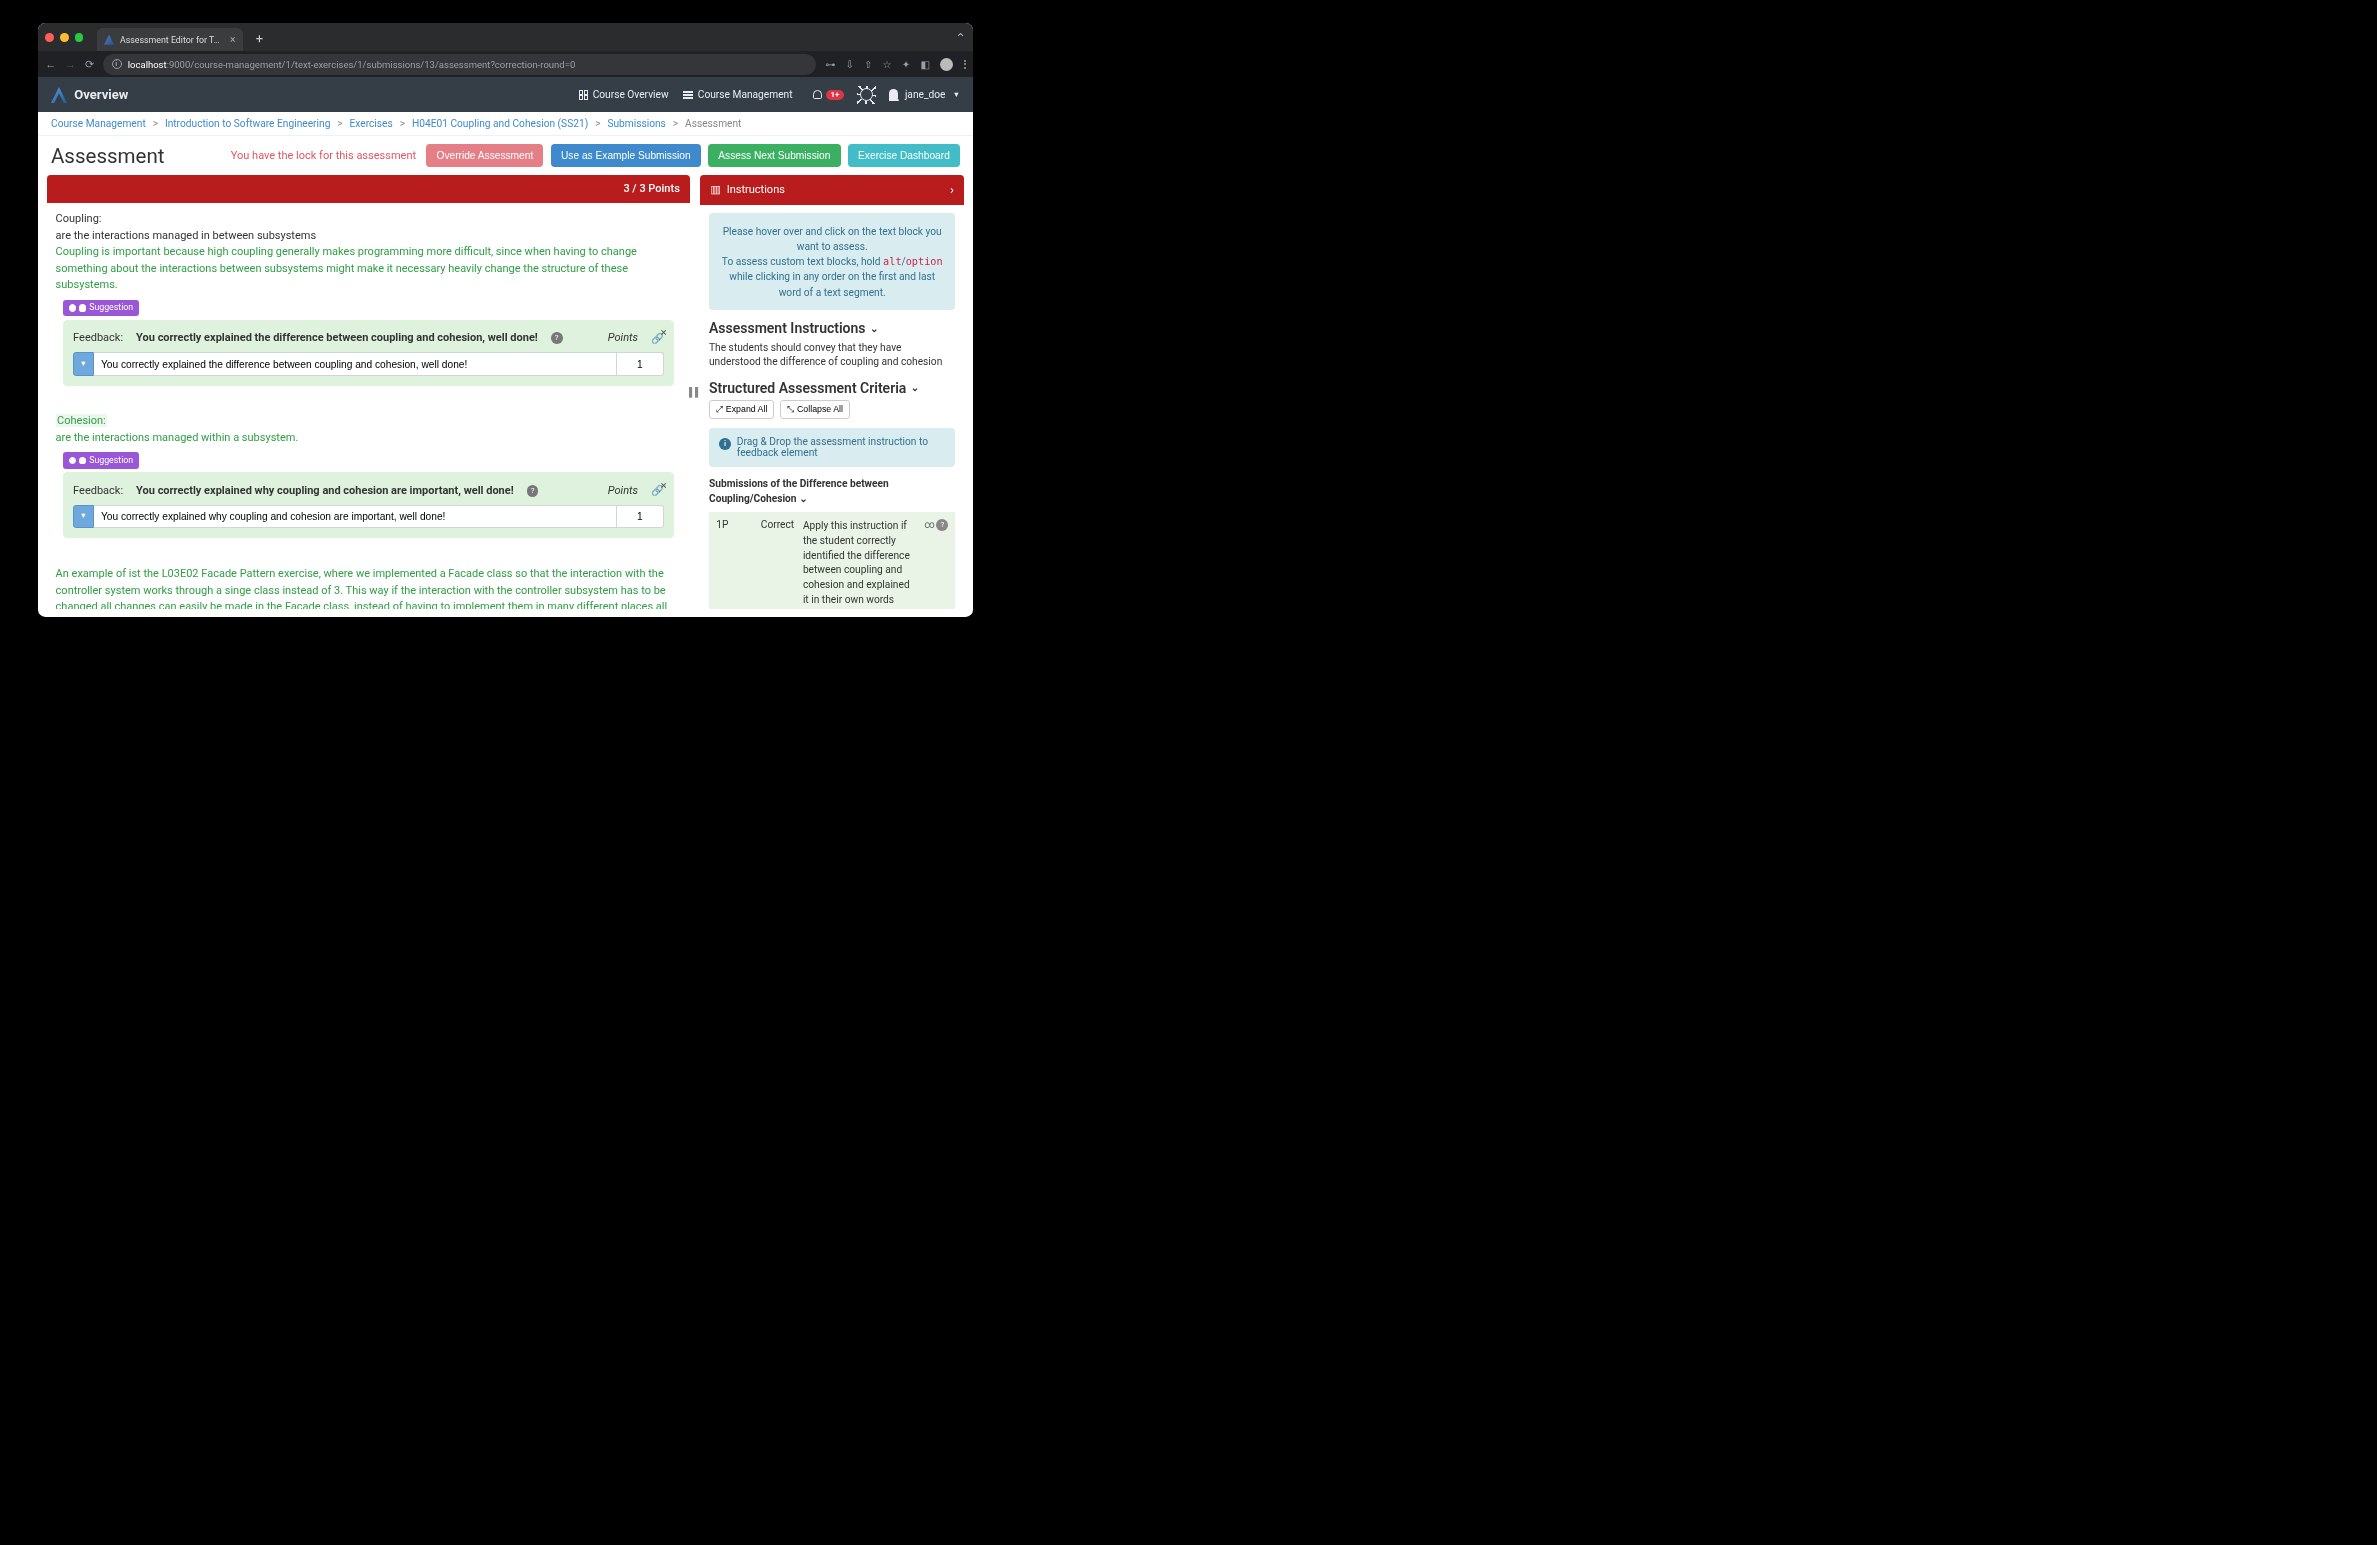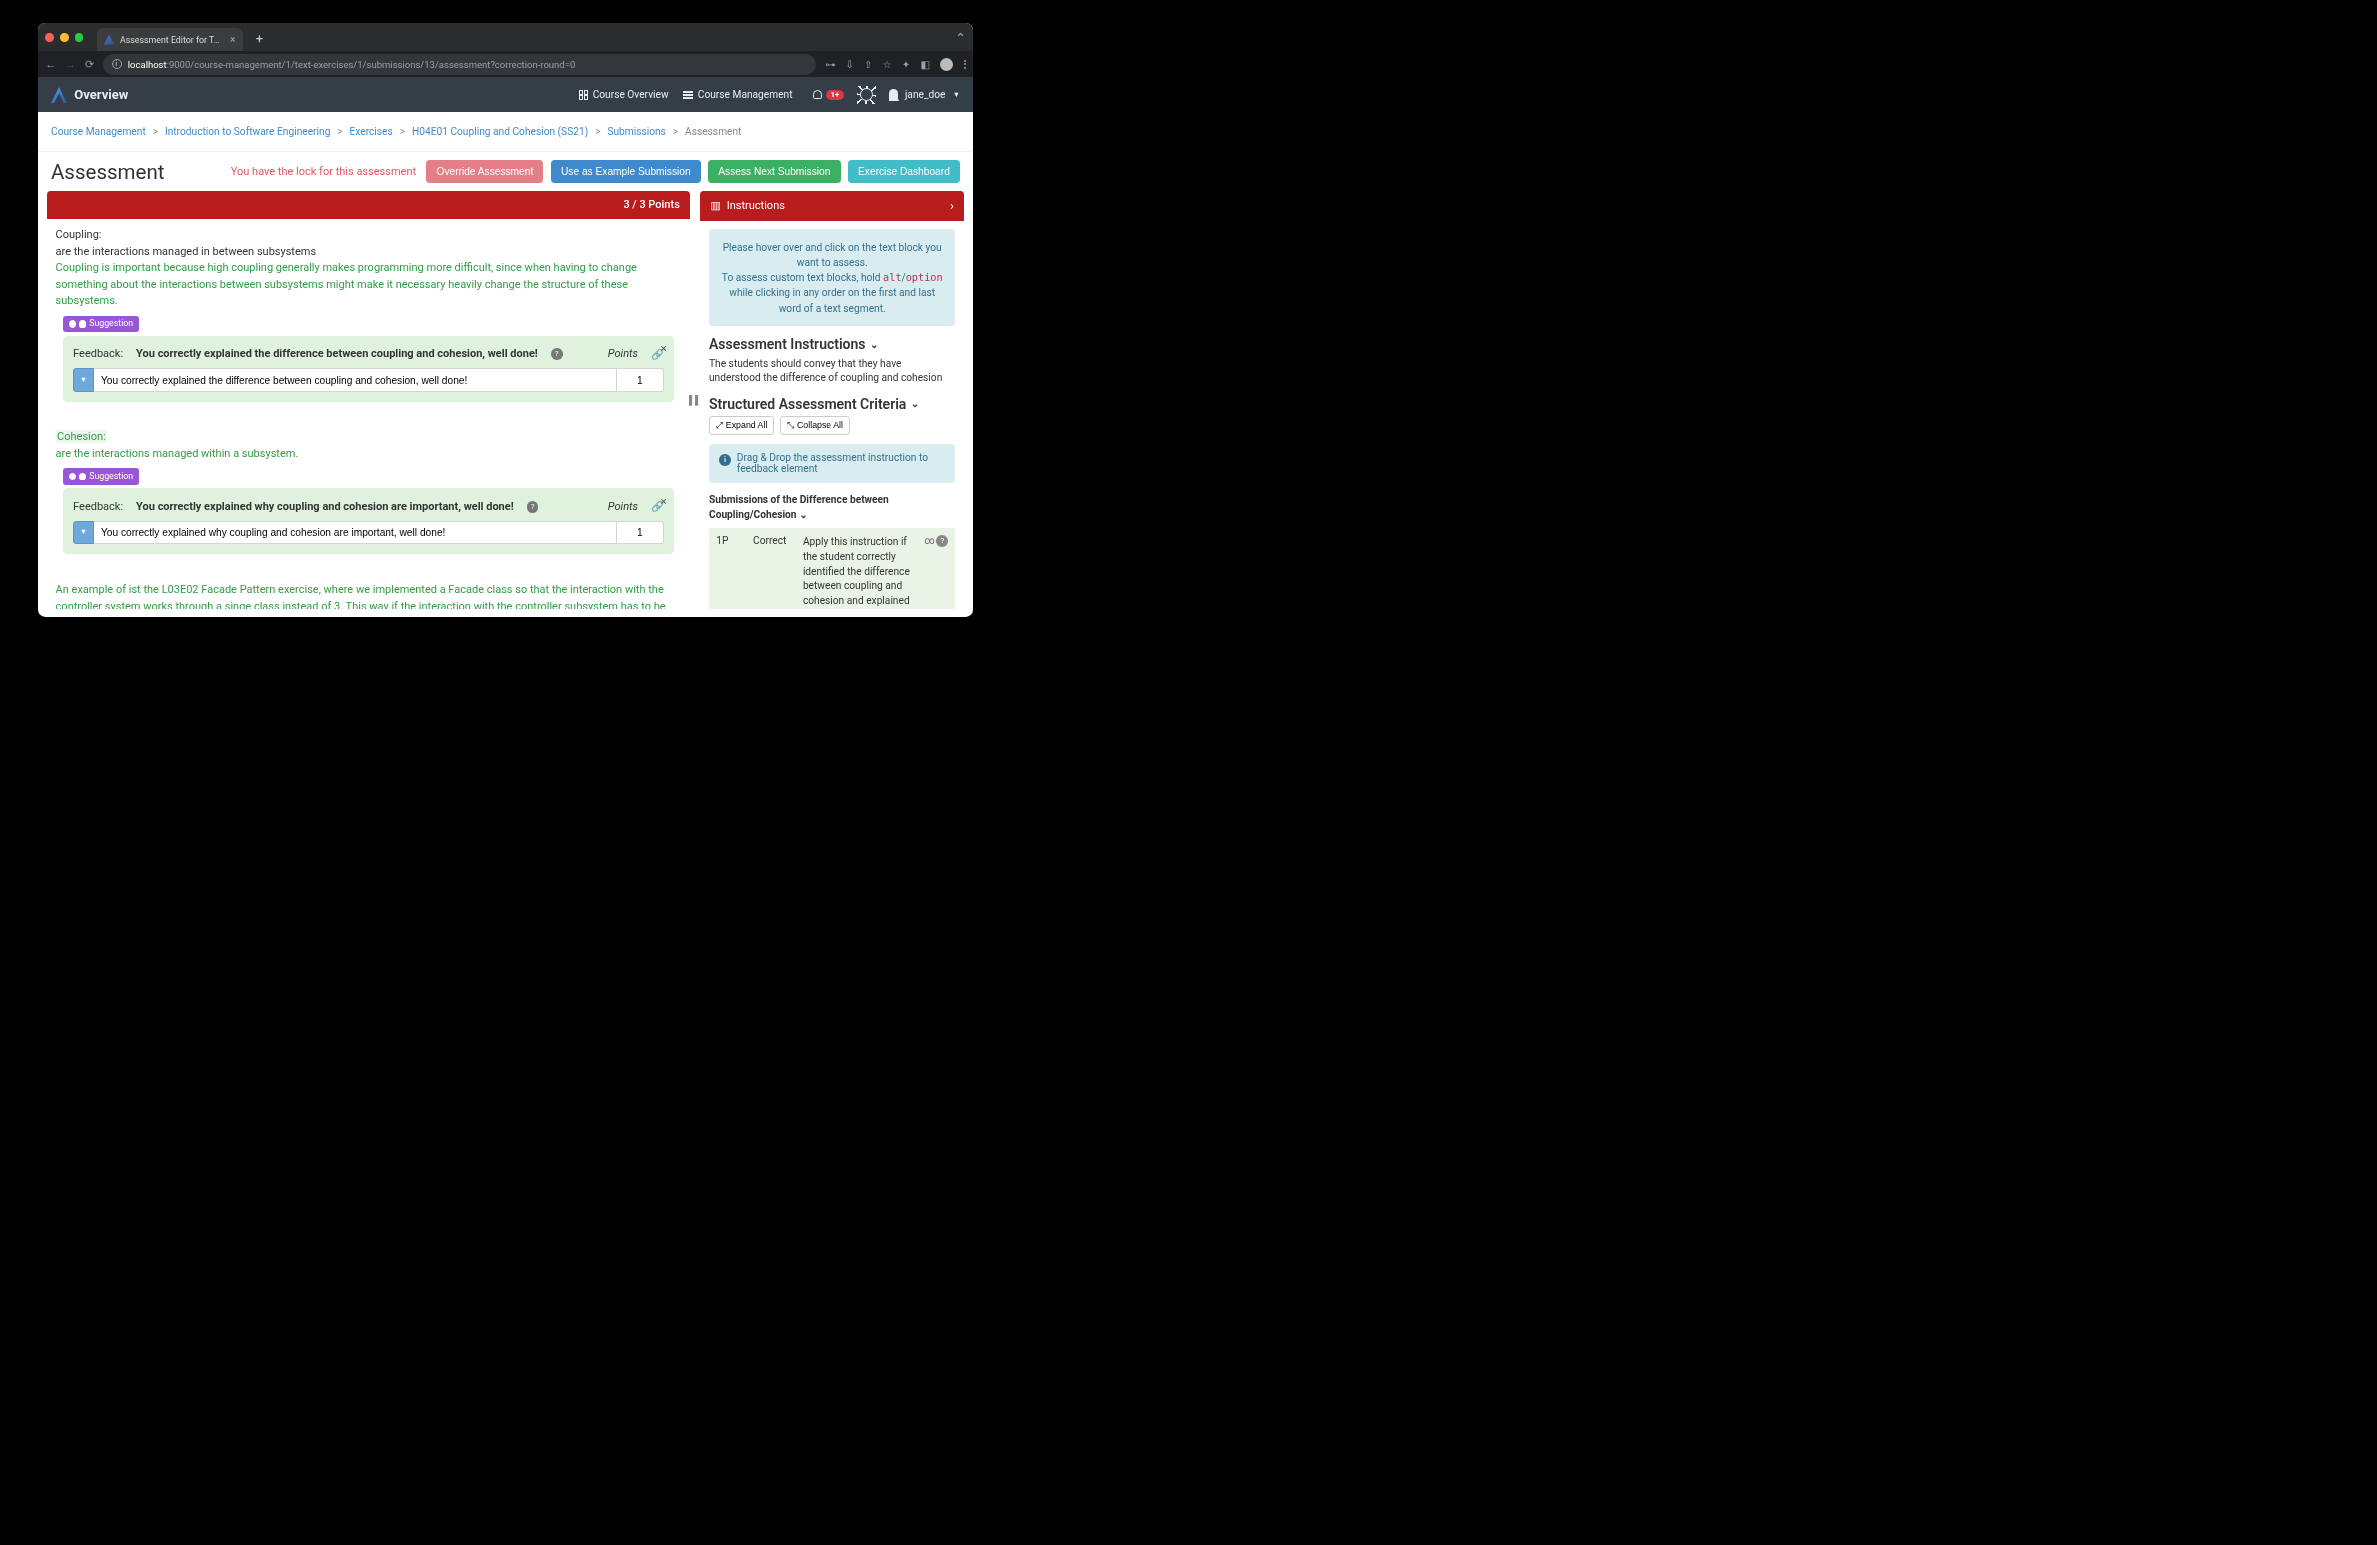--- a/index.html
+++ b/index.html
@@ -73,21 +73,21 @@
     mask:radial-gradient(circle,transparent 5.9px,#000 5.9px);}
   .bell-icon{width:10.2px;height:10.2px;display:inline-block;position:relative;}
   .bell-icon::before{content:"";position:absolute;top:0;left:1.5px;width:7.3px;height:7.3px;border:1.1px solid #e9ecef;border-radius:4.4px 4.4px 1.5px 1.5px;}
   .grid-icon{display:inline-grid;grid-template-columns:repeat(2,4.4px);grid-template-rows:repeat(2,4.4px);gap:0.7px;}
   .grid-icon span{border:0.7px solid #e9ecef;}
   .list-icon{display:inline-flex;flex-direction:column;gap:1.5px;}
   .list-icon span{width:10.2px;height:1.5px;background:#e9ecef;}
   .caret{font-size:7.3px;margin-left:2.9px;}
 
   
-  .crumbs{background:#fff;padding:14px 13px;border-bottom:0.7px solid #eef;font-size:10.2px;}
+  .crumbs{background:#fff;padding:6px 13px;border-bottom:0.7px solid #eef;font-size:10.2px;}
   .crumbs a{color:#3e8acc;text-decoration:none;}
   .crumbs .sep{color:#888;margin:0 4.4px;}
   .crumbs .cur{color:#888;}
 
   
   .header-row{display:flex;align-items:center;padding:7.3px 13px;gap:7.3px;}
   .header-row h1{font-size:20.5px;font-weight:500;color:#333; font-weight:400;}
   .header-row .lock{color:#e25563;font-size:11px; margin-left:auto; margin-right:2.9px;}
   .btn{border:none;border-radius:3.7px;padding:5.9px 10.2px;font-size:10.2px;color:#fff;cursor:pointer;white-space:nowrap;}
   .btn.red{background:#e57f87;} .btn.blue{background:#3e8acc;}
@@ -132,21 +132,21 @@
   .sec-h{font-size:14px;font-weight:600;margin:4.4px 0 4.4px;display:flex;align-items:center;gap:4.4px;color:#333;}
   .sec-h .chev2{font-size:10.2px;}
   .sec-p{font-size:10.2px;color:#333;margin-bottom:10.2px;line-height:1.4;}
   .mini-btns{display:flex;gap:5.9px;margin-bottom:8.8px;}
   .mini-btn{border:0.7px solid #ccc;background:#fff;border-radius:2.9px;padding:2.9px 5.9px;font-size:8.8px;display:flex;align-items:center;gap:2.9px;cursor:pointer;}
   .dd-box{background:#d9edf1;color:#31708f;border-radius:3.7px;padding:8.8px 10.2px;display:flex;gap:5.9px;align-items:flex-start;font-size:10.2px;margin-bottom:10.2px;}
   .dd-box .i{width:11.7px;height:11.7px;border-radius:50%;background:#31708f;color:#d9edf1;font-size:8px;display:flex;align-items:center;justify-content:center;font-weight:bold;flex-shrink:0;margin-top:1.5px;}
   .crit-h{font-weight:700;font-size:10.2px;margin-bottom:5.9px;line-height:1.4;}
   .crit-row{background:#eaf4e6;display:flex;padding:7.3px 7.3px;gap:8.8px;font-size:10.2px;border-radius:0;margin-bottom:4.4px;align-items:flex-start;}
   .crit-row .pts{width:28px;font-weight:400;}
-  .crit-row .lvl{width:41px;}
+  .crit-row .lvl{width:41px;text-align:right;}
   .crit-row .desc{flex:1;line-height:1.45;}
   .crit-row .inf{display:flex;align-items:center;gap:1.5px;color:#666;font-size:10.2px;}
   .crit-row .q{width:11.7px;height:11.7px;border-radius:50%;background:#888;color:#fff;font-size:8px;display:inline-flex;align-items:center;justify-content:center;}
 
   .person-icon{width:8.8px;height:8.8px;display:inline-block;background:#e9ecef;border-radius:50% 50% 0 0;position:relative;}
   .person-icon::after{content:"";position:absolute;bottom:-3.7px;left:-1.5px;width:11.7px;height:5.9px;border-radius:5.9px 5.9px 0 0;background:#e9ecef;}
   .person-wrap{position:relative;width:11.7px;height:11.7px;display:inline-block;overflow:hidden;}
 </style>
 </head>
 <body>

